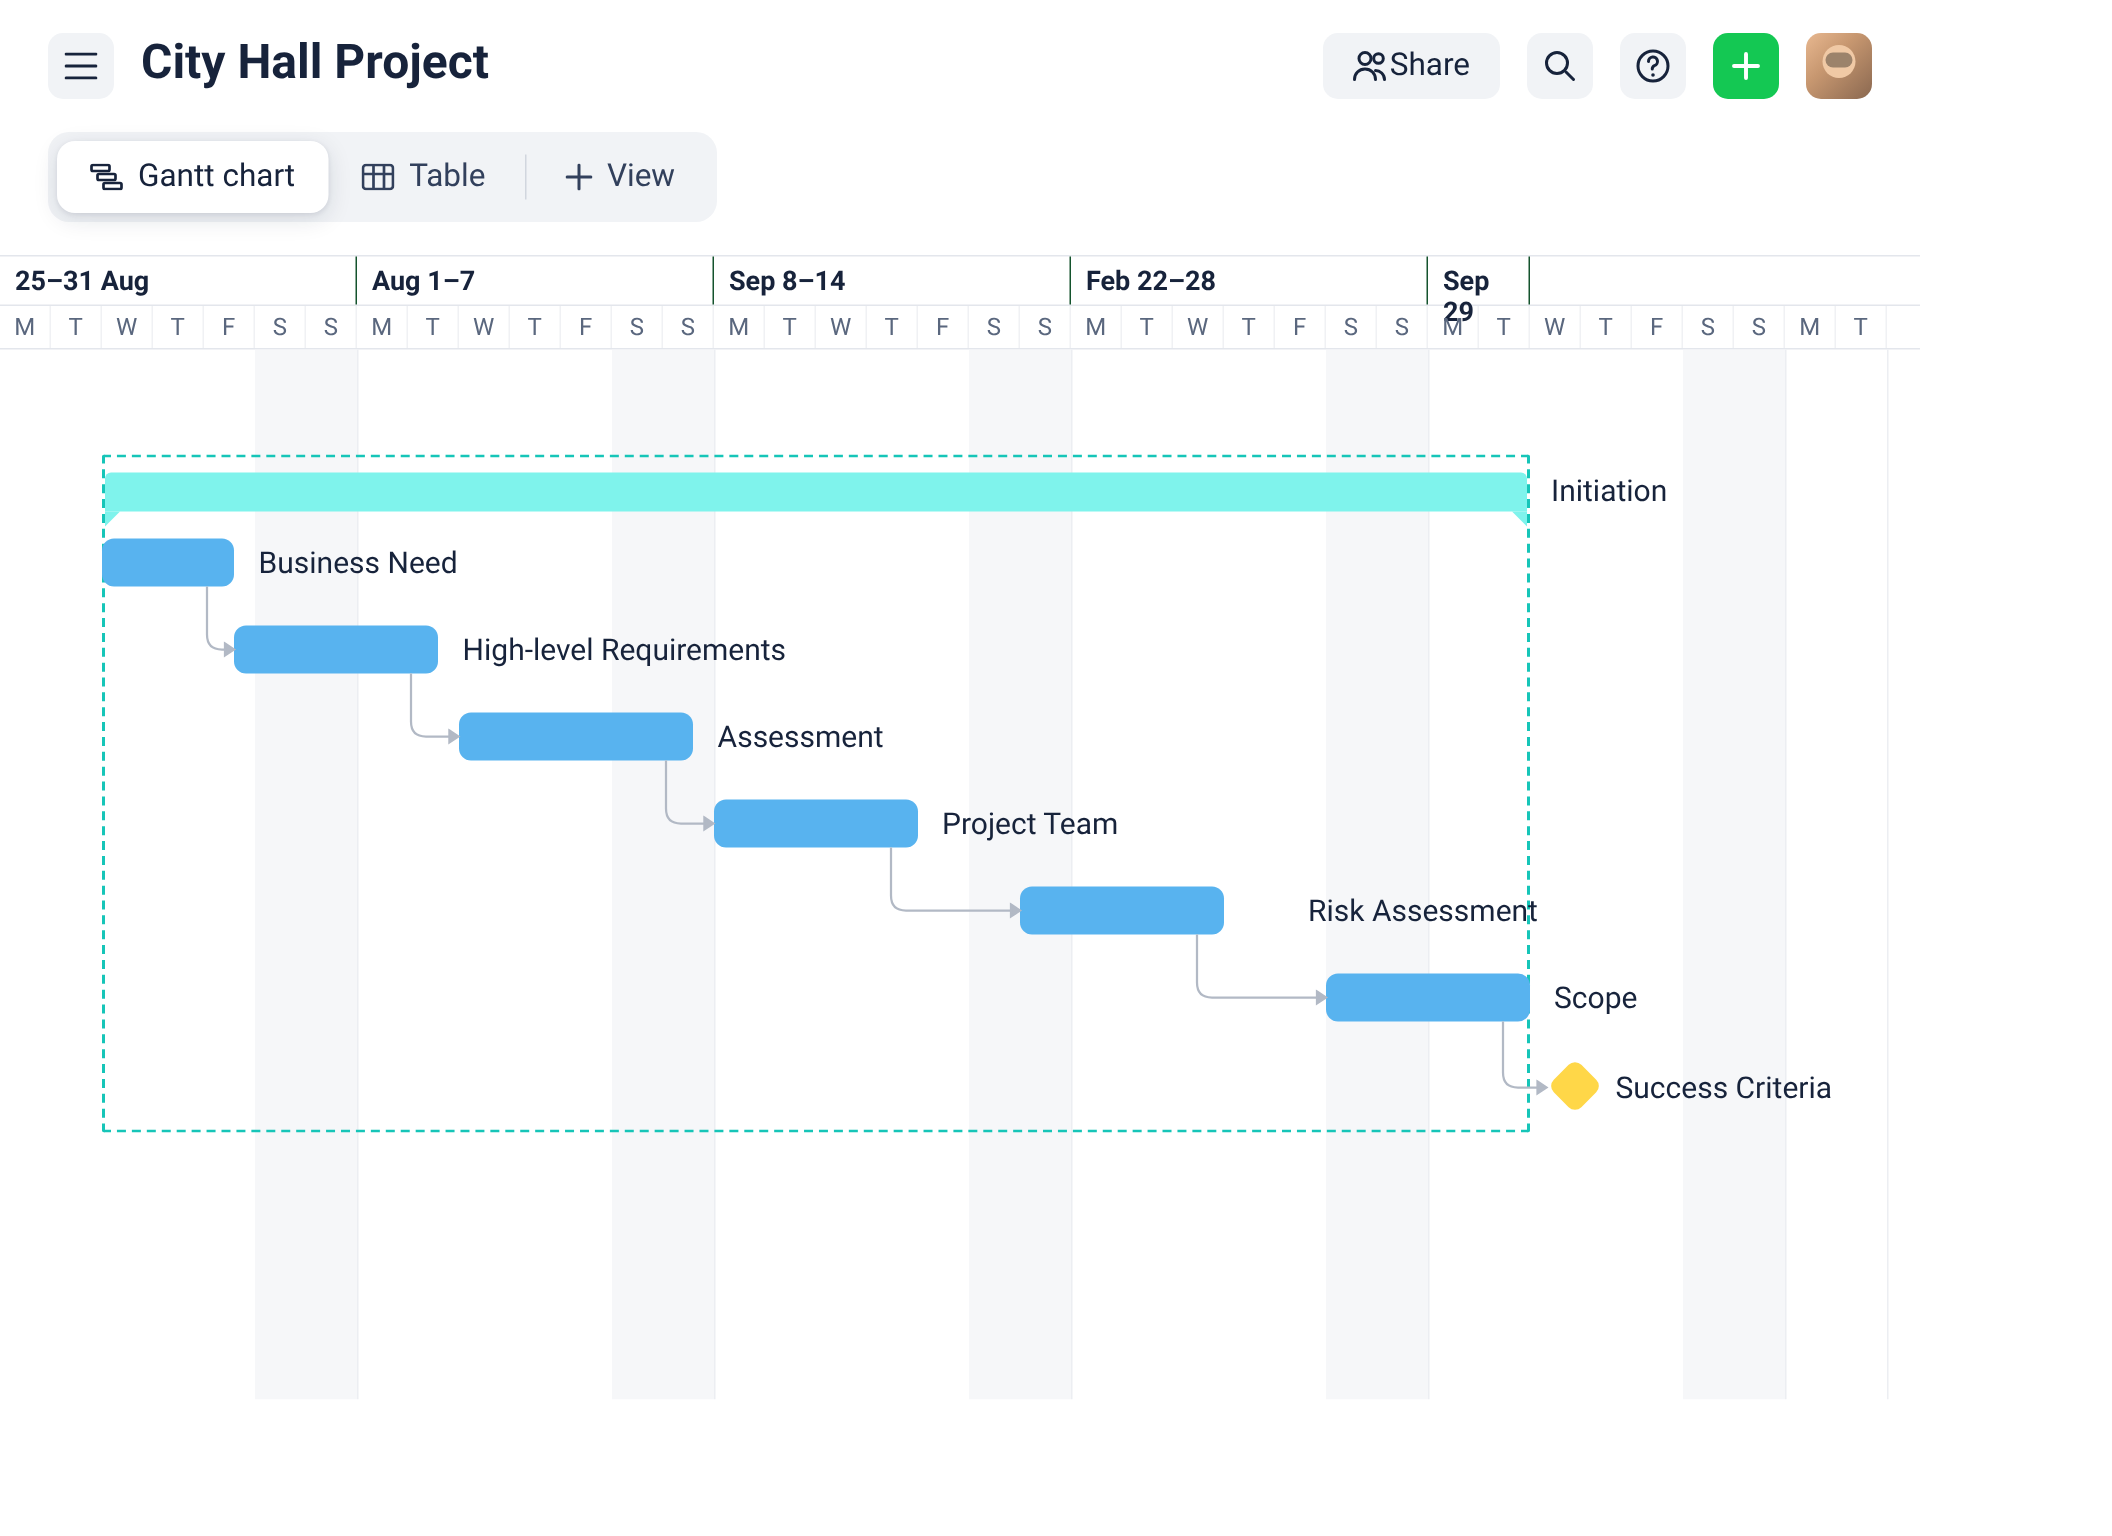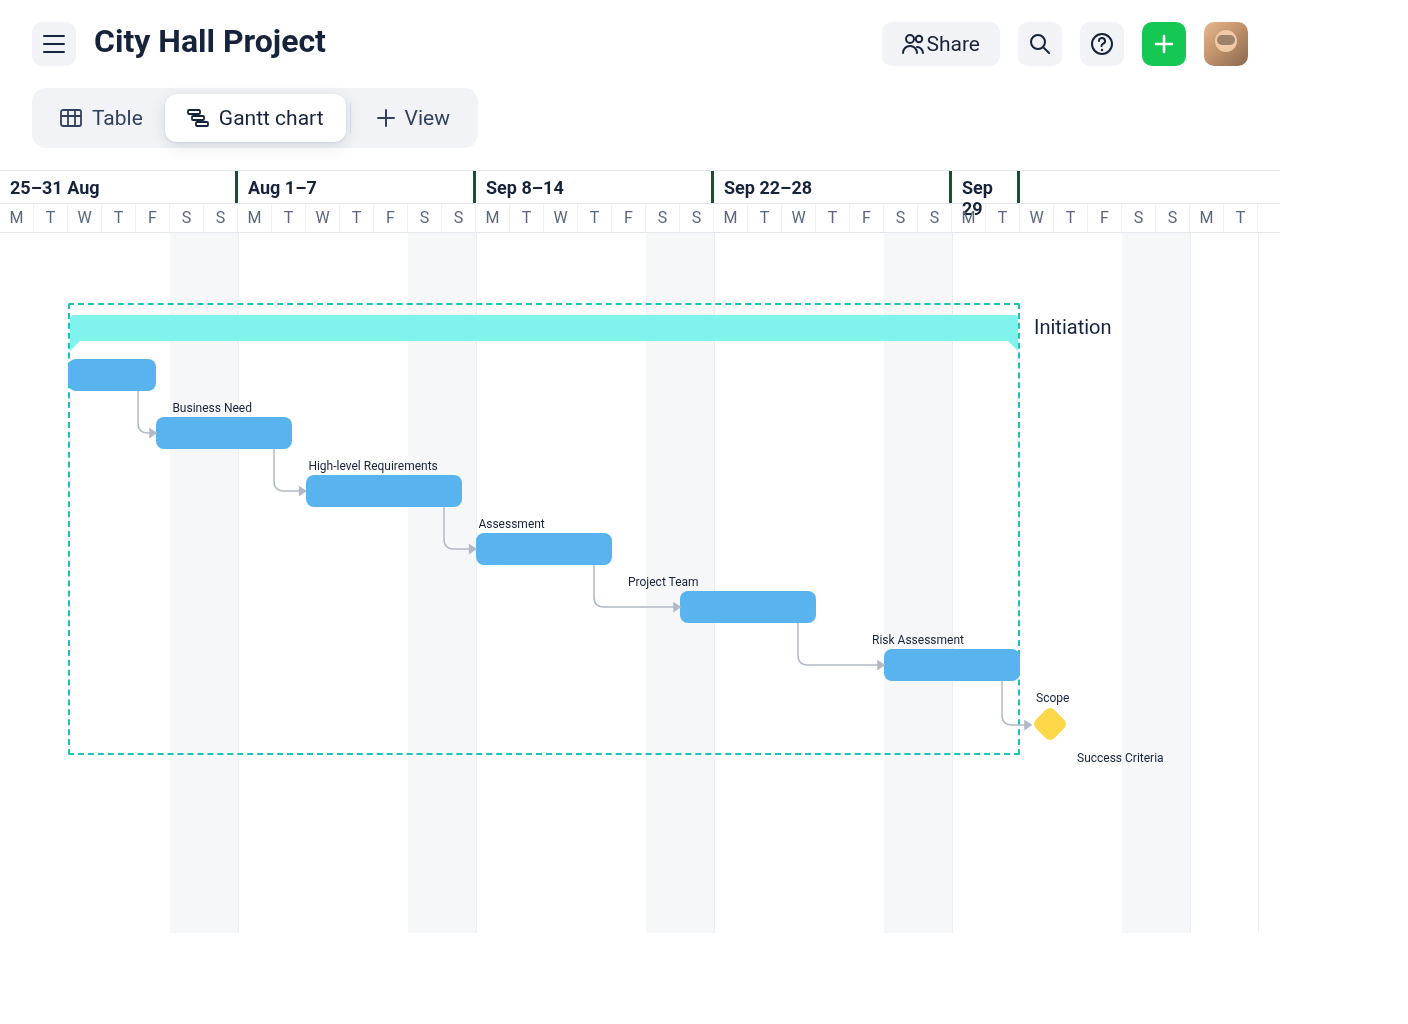--- a/index.html
+++ b/index.html
@@ -99,21 +99,21 @@
 
 .timeline-header {
   border-top: 1px solid #e3e6ec;
   border-bottom: 1px solid #e3e6ec;
 }
 .week-row, .day-row {
   display: flex;
   width: 100%;
 }
 .week-cell {
-  border-right: 3px solid #14532d;
+  border-right: 1px solid #14532d;
   font-size: 18px;
   font-weight: 700;
   color: #17233b;
   padding: 6px 10px;
   height: 32px;
 }
 .day-cell {
   flex: 0 0 34px;
   width: 34px;
   text-align: center;
@@ -169,24 +169,23 @@
 }
 
 .task-bar {
   position: absolute;
   height: 32px;
   background: #58b3ef;
   border-radius: 8px;
 }
 .task-label {
   position: absolute;
-  font-size: 12px;
+  font-size: 20px;
   color: #17233b;
   white-space: nowrap;
-  margin-top: 38px;
 }
 .milestone {
   position: absolute;
   width: 26px; height: 26px;
   background: #ffd748;
   transform: rotate(45deg);
   border-radius: 6px;
 }
 .connector {
   position: absolute;
@@ -236,51 +235,51 @@
   <div class="add-btn">
     <svg width="20" height="20" viewBox="0 0 20 20">
         <path d="M10 2v16M2 10h16" stroke="#fff" stroke-width="2.6" stroke-linecap="round"></path>
       </svg>
   </div>
   <div class="avatar"></div>
 </div>
 
 <div class="viewbar-wrap">
   <div class="viewbar">
-    <div class="view-tab">
-      <svg width="22" height="18" viewBox="0 0 22 18">
-          <rect x="1" y="1" width="20" height="16" rx="2" fill="none" stroke="#32405c" stroke-width="1.8"></rect>
-          <path d="M1 7h20M8 1v16M15 1v16" stroke="#32405c" stroke-width="1.8"></path>
-        </svg>
-      <span>Table</span>
-    </div>
     <div class="view-tab active">
       <svg width="22" height="18" viewBox="0 0 22 18">
           <rect x="1" y="1" width="12" height="4" rx="1" fill="none" stroke="#17233b" stroke-width="1.8"></rect>
           <rect x="5" y="7" width="12" height="4" rx="1" fill="none" stroke="#17233b" stroke-width="1.8"></rect>
           <rect x="9" y="13" width="12" height="4" rx="1" fill="none" stroke="#17233b" stroke-width="1.8"></rect>
         </svg>
       <span>Gantt chart</span>
     </div>
+    <div class="view-tab">
+      <svg width="22" height="18" viewBox="0 0 22 18">
+          <rect x="1" y="1" width="20" height="16" rx="2" fill="none" stroke="#32405c" stroke-width="1.8"></rect>
+          <path d="M1 7h20M8 1v16M15 1v16" stroke="#32405c" stroke-width="1.8"></path>
+        </svg>
+      <span>Table</span>
+    </div>
     <div class="view-divider"></div>
     <div class="view-tab">
       <svg width="18" height="18" viewBox="0 0 18 18">
           <path d="M9 1v16M1 9h16" stroke="#32405c" stroke-width="2" stroke-linecap="round"></path>
         </svg>
       <span>View</span>
     </div>
   </div>
 </div>
 
 <div class="timeline-header">
   <div class="week-row" id="week-row">
       <div class="week-cell" style="width: 238px; flex: 0 0 238px;">25–31 Aug</div>
       <div class="week-cell" style="width: 238px; flex: 0 0 238px;">Aug 1–7</div>
       <div class="week-cell" style="width: 238px; flex: 0 0 238px;">Sep 8–14</div>
-      <div class="week-cell" style="width: 238px; flex: 0 0 238px;">Sep 22–28</div>
+      <div class="week-cell" style="width: 238px; flex: 0 0 238px;">Feb 22–28</div>
       <div class="week-cell" style="width: 68px; flex: 0 0 68px;">Sep 29</div>
     </div>
   <div class="day-row" id="day-row">
       <div class="day-cell">M</div>
       <div class="day-cell">T</div>
       <div class="day-cell">W</div>
       <div class="day-cell">T</div>
       <div class="day-cell">F</div>
       <div class="day-cell">S</div>
       <div class="day-cell">S</div>

